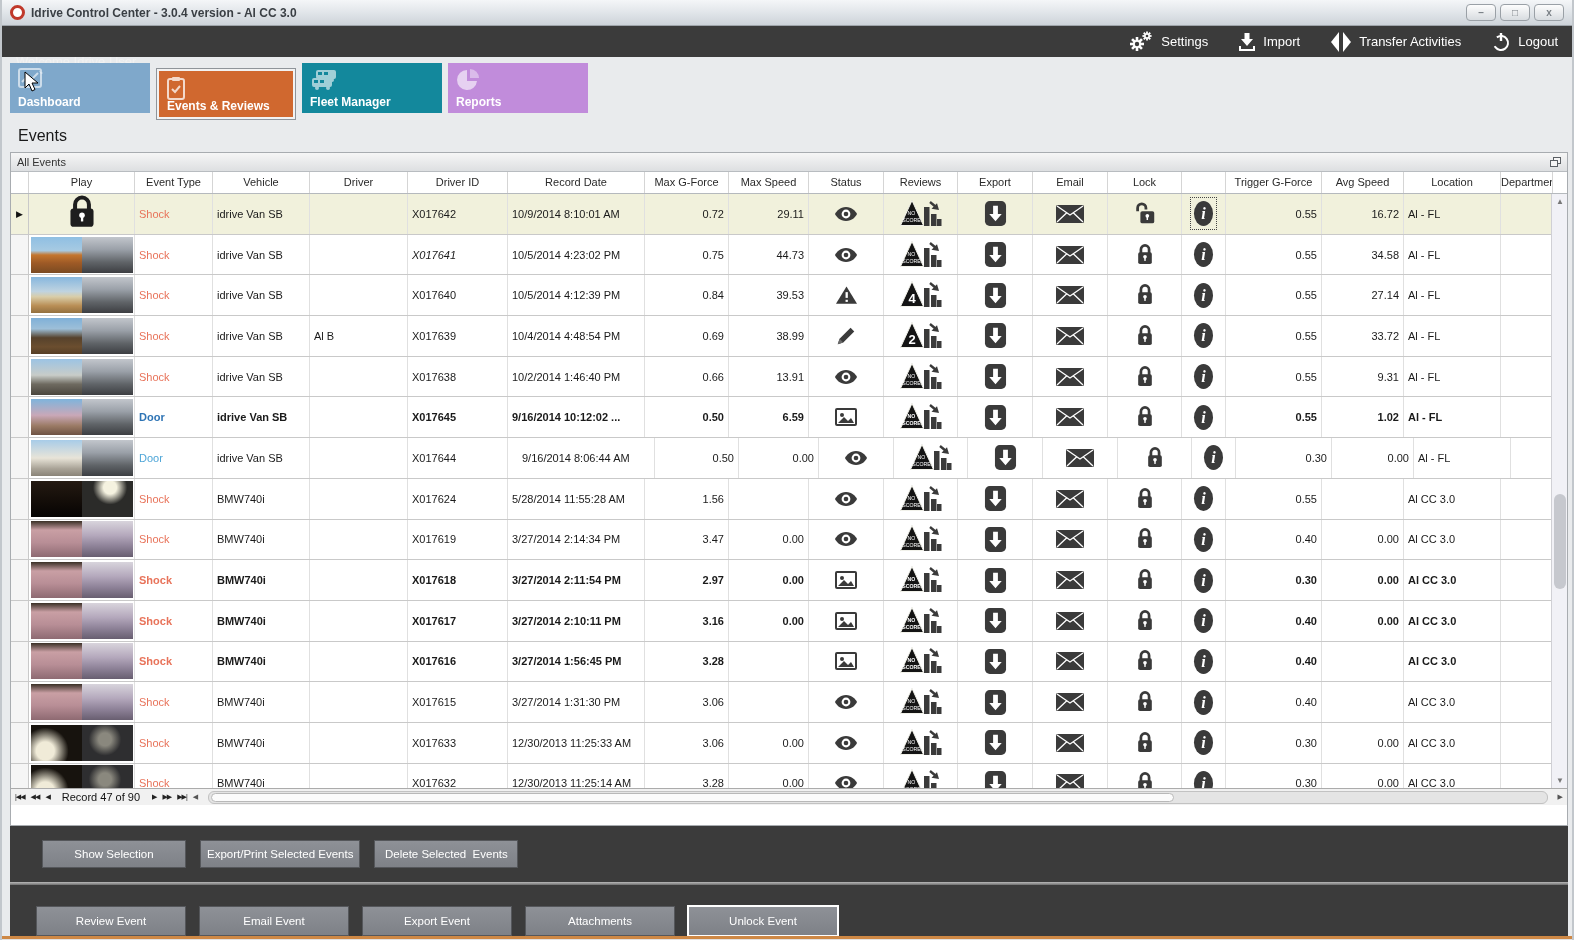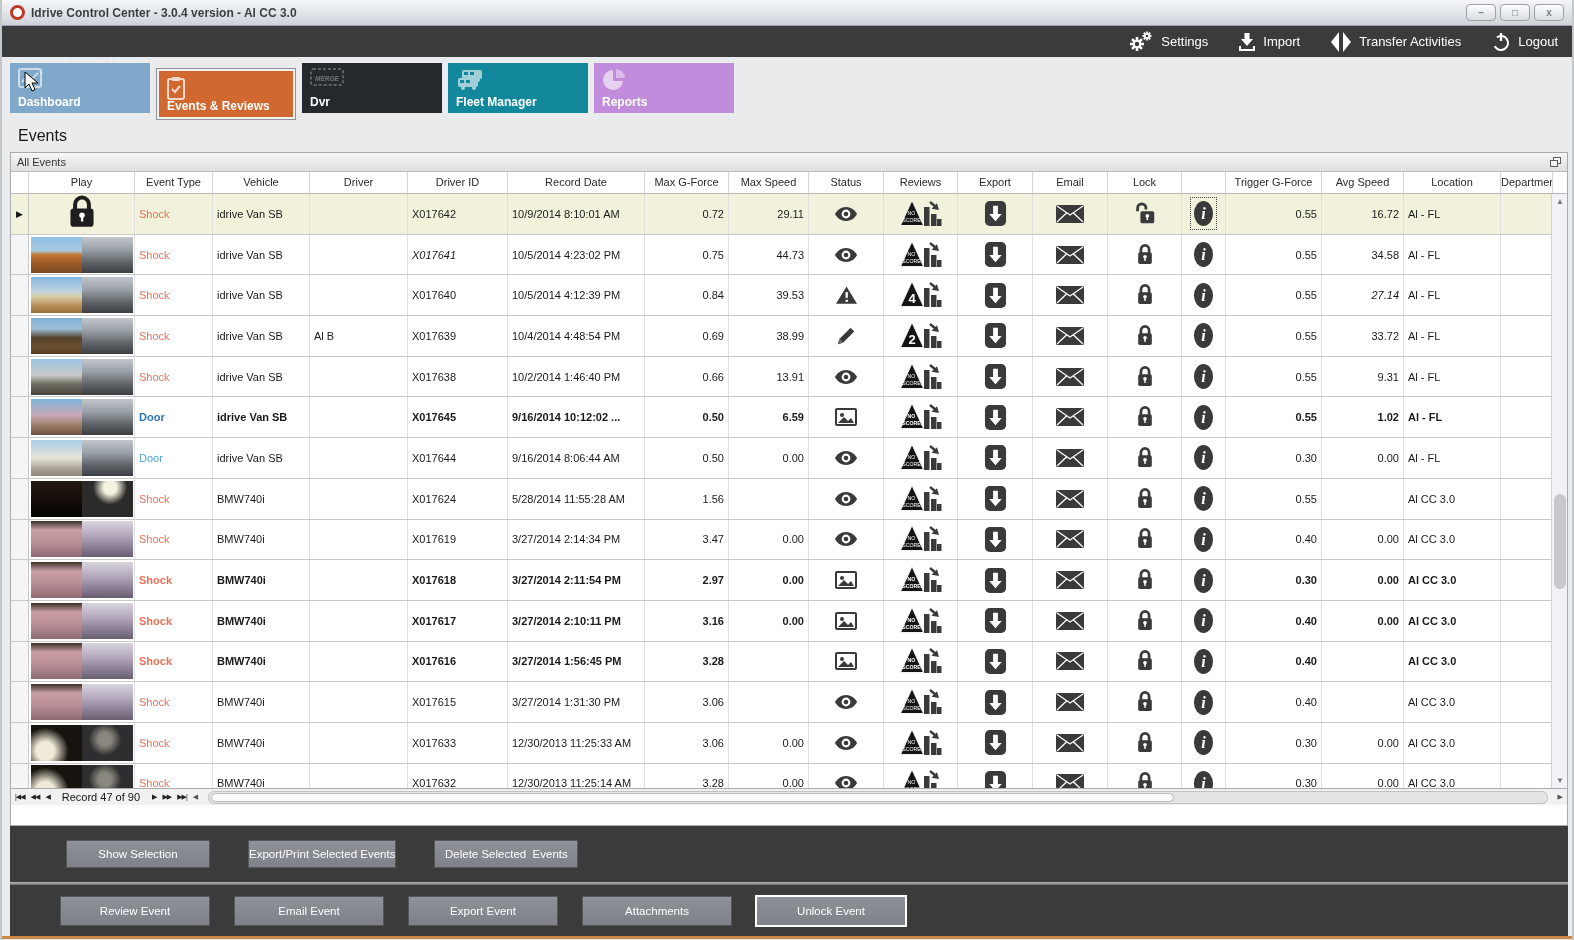--- a/index.html
+++ b/index.html
@@ -108,25 +108,25 @@
     font-size:11px; color:#111; padding:0 4px; gap:6px;
   }
   .vcr{ font-size:7px; color:#222; letter-spacing:-1px; }
   .rec-label{ margin:0 6px; }
   .hscroll{ flex:1; height:13px; background:#E4E4E4; border:1px solid #C2C2C2; border-radius:6px; position:relative; margin:0 4px;}
   .hthumb{ position:absolute; left:2px; top:1px; height:9px; width:72%; background:#FBFBFB; border:1px solid #B8B8B8; border-radius:5px;}
   .hs-arr{ font-size:7px; color:#555; }
   
   .bottom1{ position:absolute; left:8px; top:826px; width:1558px; height:56px; background:#3B3B3B; display:flex; align-items:center; gap:14px; padding-left:32px;}
   .divider{ position:absolute; left:8px; top:882px; width:1558px; height:3px; background:linear-gradient(180deg,#B9B9B9,#6E6E6E);}
-  .bottom2{ position:absolute; left:8px; top:885px; width:1558px; height:51px; background:#3B3B3B; display:flex; align-items:center; gap:0; padding-left:26px;}
+  .bottom2{ position:absolute; left:8px; top:885px; width:1558px; height:51px; background:#3B3B3B; display:flex; align-items:flex-end; gap:13px; padding-left:26px;}
   .gray-btn{
     min-width:144px; height:28px; background:linear-gradient(180deg,#8E9197,#7E8187);
     border:1px solid #55575B; color:#FFFFFF; font-size:11.5px; text-align:center;
-    display:flex; align-items:center; justify-content:center; padding:0 0; white-space:pre;margin-left:24px;
+    display:flex; align-items:center; justify-content:center; padding:0 6px; white-space:pre;
   }
   .bottom2 .gray-btn{ height:30px; min-width:150px; }
   .gray-btn.focused{ outline:2px solid #FFFFFF; outline-offset:-1px; border:1px solid #2A2A2A;}
   .orange-strip{ position:absolute; left:0; top:936px; width:1574px; height:3px; background:#CE8845;}
   .bottom-edge{ position:absolute; left:0; top:939px; width:1574px; height:1px; background:#E2E2E2;}
 </style>
 </head>
 <body>
 
 <div class="titlebar">
@@ -215,29 +215,20 @@
       <div class="tile" style="background: rgb(208, 104, 47);">
         <span class="tile-icon"><svg width="18" height="24" viewBox="0 0 18 24">
             <rect x="1" y="3" width="16" height="20" rx="2" stroke="#fff" stroke-width="2" fill="none"></rect>
             <rect x="5" y="1" width="8" height="4" rx="1" fill="#fff"></rect>
             <path d="M5 13l3 3 5-6" stroke="#fff" stroke-width="2" fill="none"></path>
           </svg></span>
         <span class="tile-label">Events &amp; Reviews</span>
       </div>
     </div>
     <div class="tile-wrap">
-      <div class="tile" style="background: rgb(37, 41, 45);">
-        <span class="tile-icon"><svg width="34" height="18" viewBox="0 0 34 18">
-            <rect x="1" y="1" width="32" height="16" rx="2" stroke="#8a8f94" stroke-width="1.5" stroke-dasharray="3 2" fill="none"></rect>
-            <text x="17" y="12.5" font-size="6.5" font-style="italic" font-weight="bold" fill="#8a8f94" text-anchor="middle" font-family="Liberation Sans">MERGE</text>
-          </svg></span>
-        <span class="tile-label">Dvr</span>
-      </div>
-    </div>
-    <div class="tile-wrap">
       <div class="tile" style="background: rgb(19, 136, 156);">
         <span class="tile-icon"><svg width="30" height="24" viewBox="0 0 30 24">
             <g fill="#fff" opacity=".8">
               <rect x="6" y="2" width="20" height="9" rx="2"></rect>
               <rect x="8" y="4" width="4" height="3" fill="#13889C"></rect>
               <rect x="14" y="4" width="4" height="3" fill="#13889C"></rect>
               <circle cx="11" cy="12" r="2"></circle>
               <circle cx="22" cy="12" r="2"></circle>
               <rect x="2" y="10" width="20" height="9" rx="2"></rect>
               <rect x="4" y="12" width="4" height="3" fill="#13889C"></rect>
@@ -520,21 +511,21 @@
           </div>
           <div class="cell center icon-cell" style="width: 44px;">
             <span class="">
               <svg width="21" height="27" viewBox="0 0 22 28">
                 <ellipse cx="11" cy="14" rx="10" ry="13" fill="#3a3a3a"></ellipse>
                 <text x="11" y="20" font-size="17" font-style="italic" font-weight="bold" font-family="Liberation Serif, serif" fill="#fff" text-anchor="middle">i</text>
               </svg>
             </span>
           </div>
           <div class="cell right" style="width: 96px;">0.55</div>
-          <div class="cell right" style="width: 82px; font-style: italic;">27.14</div>
+          <div class="cell right" style="width: 82px;">27.14</div>
           <div class="cell " style="width: 97px;">Al - FL</div>
           <div class="cell " style="width: 52px;"></div>
         </div>
         <div class="grid-row">
           <div class="cell center selcol" style="width: 18px;"></div>
           <div class="cell center" style="width: 106px;">
             <span class="thumb t-road-trees">
               <i class="l"></i>
               <i class="r"></i>
             </span>
@@ -774,21 +765,21 @@
               <i class="l"></i>
               <i class="r"></i>
             </span>
           </div>
           <div class="cell " style="width: 78px;">
             <span class="type-door">Door</span>
           </div>
           <div class="cell " style="width: 97px;">idrive Van SB</div>
           <div class="cell " style="width: 98px;"></div>
           <div class="cell " style="width: 100px;">X017644</div>
-          <div class="cell " style="width: 137px;">9/16/2014 8:06:44 AM</div>
+          <div class="cell " style="width: 137px; margin-left: 10px;">9/16/2014 8:06:44 AM</div>
           <div class="cell right" style="width: 84px;">0.50</div>
           <div class="cell right" style="width: 80px;">0.00</div>
           <div class="cell center icon-cell" style="width: 75px;">
             <span>
               <svg width="24" height="16" viewBox="0 0 24 16">
                 <path d="M12 1C6 1 2.5 5 1 8c1.5 3 5 7 11 7s9.5-4 11-7c-1.5-3-5-7-11-7z" fill="#3a3a3a"></path>
                 <circle cx="12" cy="8" r="4.4" fill="#fff"></circle>
                 <circle cx="12" cy="8" r="2.3" fill="#3a3a3a"></circle>
               </svg>
             </span>

